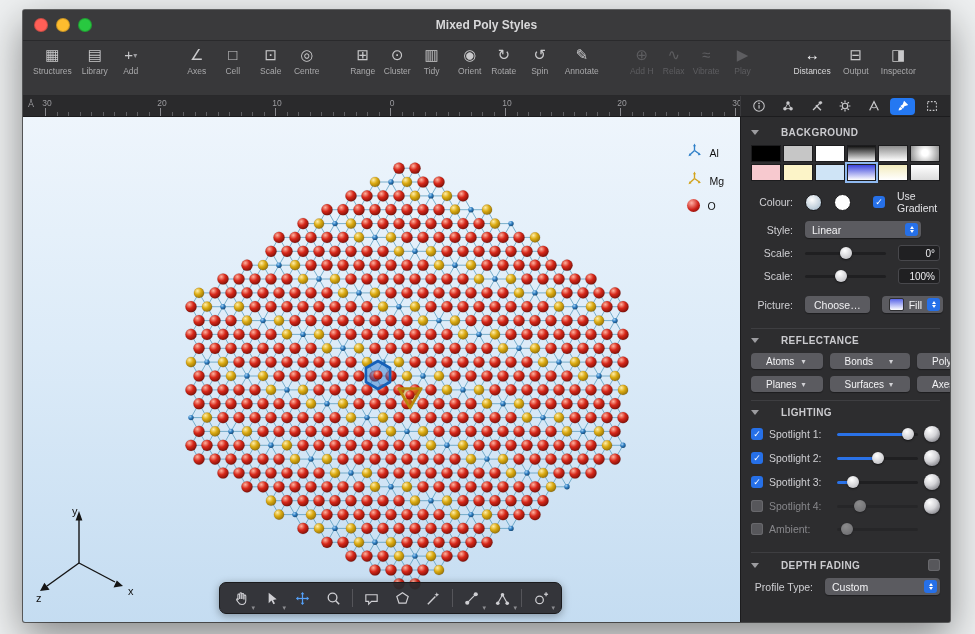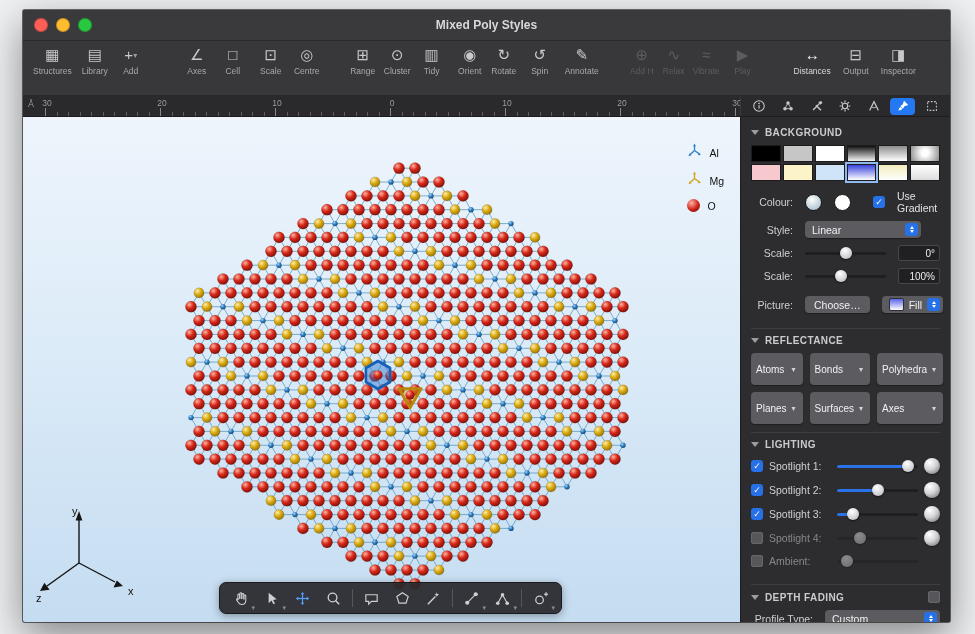--- a/index.html
+++ b/index.html
@@ -48,21 +48,21 @@
   .btools{position:absolute;left:196px;bottom:15px;height:30px;background:rgba(43,43,46,.94);border:1px solid #1b1b1d;
           border-radius:7px;display:flex;align-items:center;padding:0 5px;box-shadow:0 2px 8px rgba(0,0,0,.35)}
   .btool{width:31px;height:26px;position:relative;display:flex;align-items:center;justify-content:center;border-radius:5px}
   .btool svg{width:17px;height:17px}
   .btool .chev{position:absolute;right:1px;bottom:-1px;font-size:7px;color:#8d8d92}
   .bsep{width:1px;height:18px;background:#55555a;margin:0 3px}
   
   .inspector{flex:1;background:#2d2d2f;border-left:1px solid #1c1c1e;padding:4px 10px 0;color:#d8d8da;font-size:11px;overflow:hidden}
   .section{padding:6px 0 8px}
   .section + .section{border-top:1px solid #3e3e41}
-  .sec-head{display:flex;align-items:center;gap:6px;font-size:10px;font-weight:700;color:#cbcbcf;letter-spacing:.4px;margin-bottom:7px}
+  .sec-head{display:flex;align-items:center;gap:22px;font-size:10px;font-weight:700;color:#cbcbcf;letter-spacing:.4px;margin-bottom:7px}
   .disc{width:0;height:0;border-left:4px solid transparent;border-right:4px solid transparent;border-top:5px solid #9c9ca0}
   .swatches{display:grid;grid-template-columns:repeat(6,1fr);gap:2px;margin-bottom:9px}
   .swatch{height:17px;border:1px solid #1c1c1e;box-sizing:border-box}
   .swatch.sel{outline:2px solid #8fb9ef;outline-offset:0}
   .row{display:flex;align-items:center;margin:7px 0;gap:12px}
   .lbl{width:42px;text-align:right;color:#cfcfd3;font-size:10.5px;flex:none}
   .small-lbl{font-size:10.5px;color:#e2e2e5}
   .cswatch{width:15px;height:15px;border-radius:50%;border:1px solid #1a1a1c;flex:none}
   .c1{background:radial-gradient(circle at 40% 32%,#fdfdfd,#9db4c7)}
   .c2{background:#ffffff}
@@ -82,21 +82,21 @@
   .valbox{width:32px;height:14px;background:#202022;border:1px solid #48484c;border-radius:3px;font-size:10px;color:#ededf0;
           display:flex;align-items:center;justify-content:flex-end;padding:0 4px;margin-left:auto;flex:none}
   .pthumb{width:13px;height:11px;border-radius:2px;background:linear-gradient(180deg,#5a66e8,#ffffff);border:1px solid #2e2e30;flex:none}
   .slider{flex:1;height:14px;position:relative;min-width:40px}
   .slider .track{position:absolute;left:0;right:0;top:6px;height:3px;border-radius:2px;background:#1f1f21}
   .slider .fill{position:absolute;left:0;top:6px;height:3px;border-radius:2px;background:#2a72e8}
   .slider .knob{position:absolute;top:1px;width:12px;height:12px;border-radius:50%;margin-left:-6px;
                 background:radial-gradient(circle at 40% 30%,#ffffff,#cacace 70%,#a8a8ac);box-shadow:0 1px 2px rgba(0,0,0,.55)}
   .slider.dim{opacity:.45}
   .refl-grid{display:grid;grid-template-columns:1fr 1fr 1fr;gap:7px}
-  .refl-grid .popup{padding:0 5px;height:32px;font-size:10px}
+  .refl-grid .popup{padding:0 15px;height:16px;font-size:10px}
   .light-row{display:flex;align-items:center;gap:6px;margin:8px 0}
   .light-label{font-size:10.5px;color:#cfcfd3;width:62px;flex:none}
   .light-label.dim{color:#87878b}
   .sphere{width:16px;height:16px;border-radius:50%;flex:none;box-shadow:0 1px 2px rgba(0,0,0,.45);
           background:radial-gradient(circle at 35% 28%,#ffffff,#d4d4d8 45%,#808086 85%)}
 </style>
 </head>
 <body>
 
 <div class="window">

